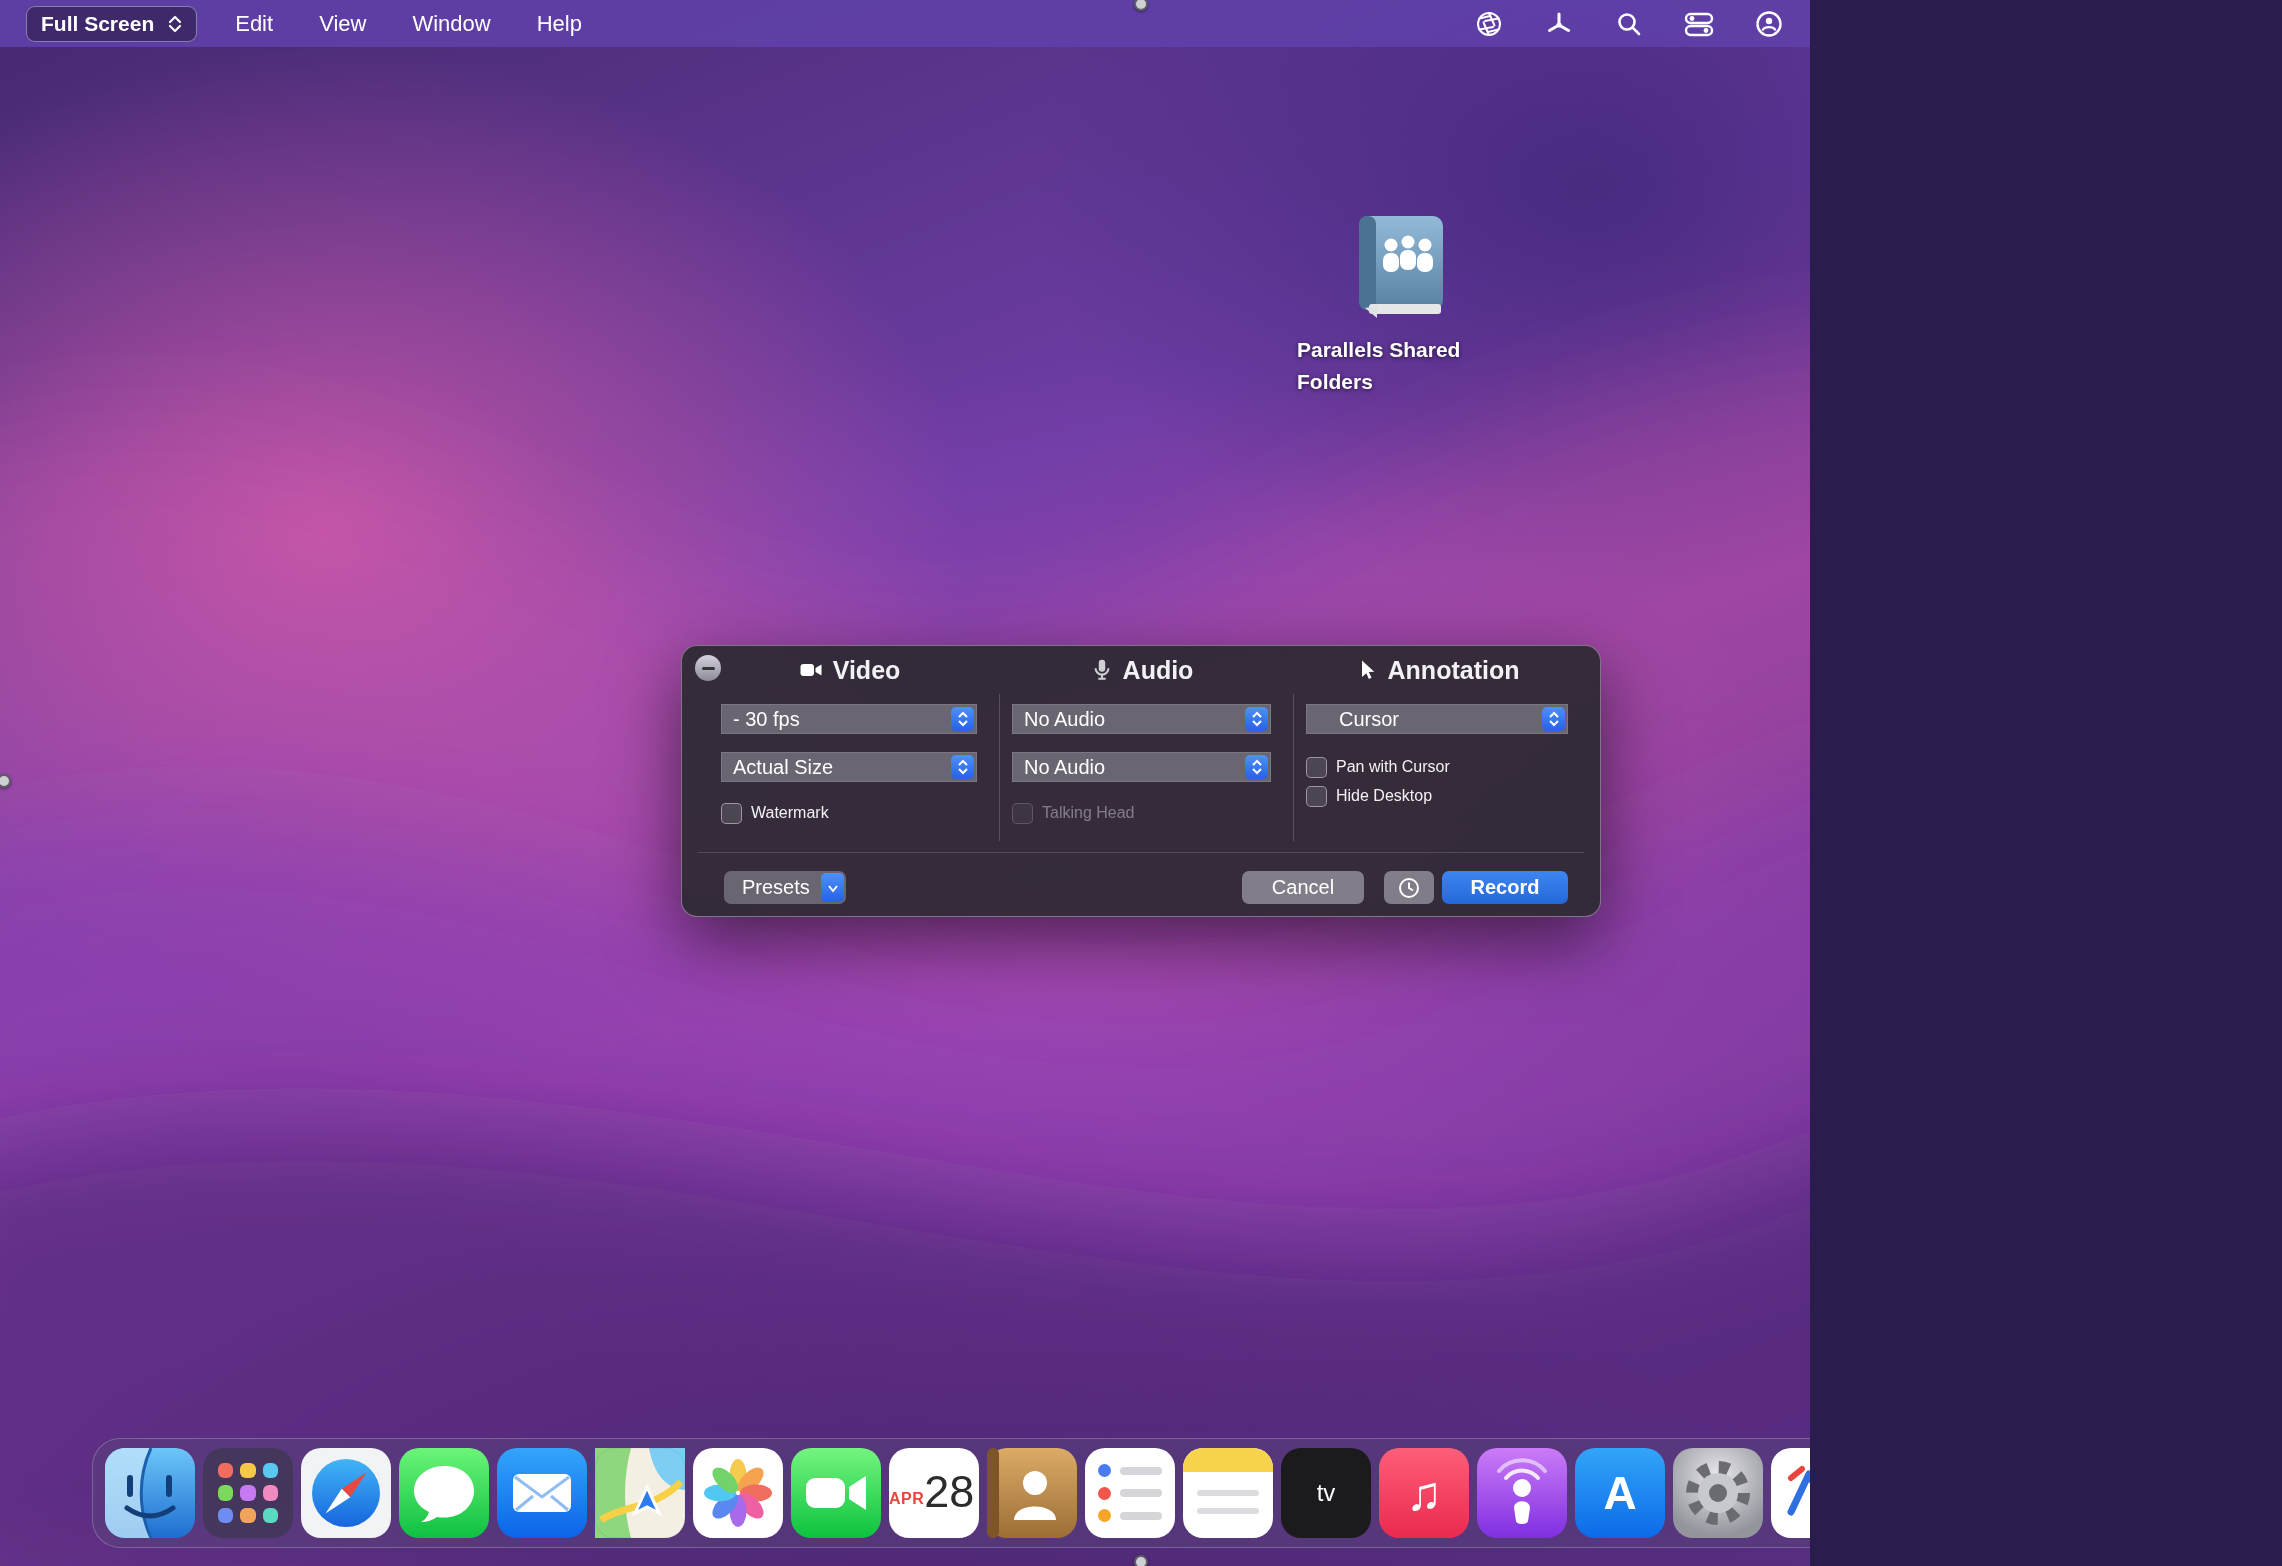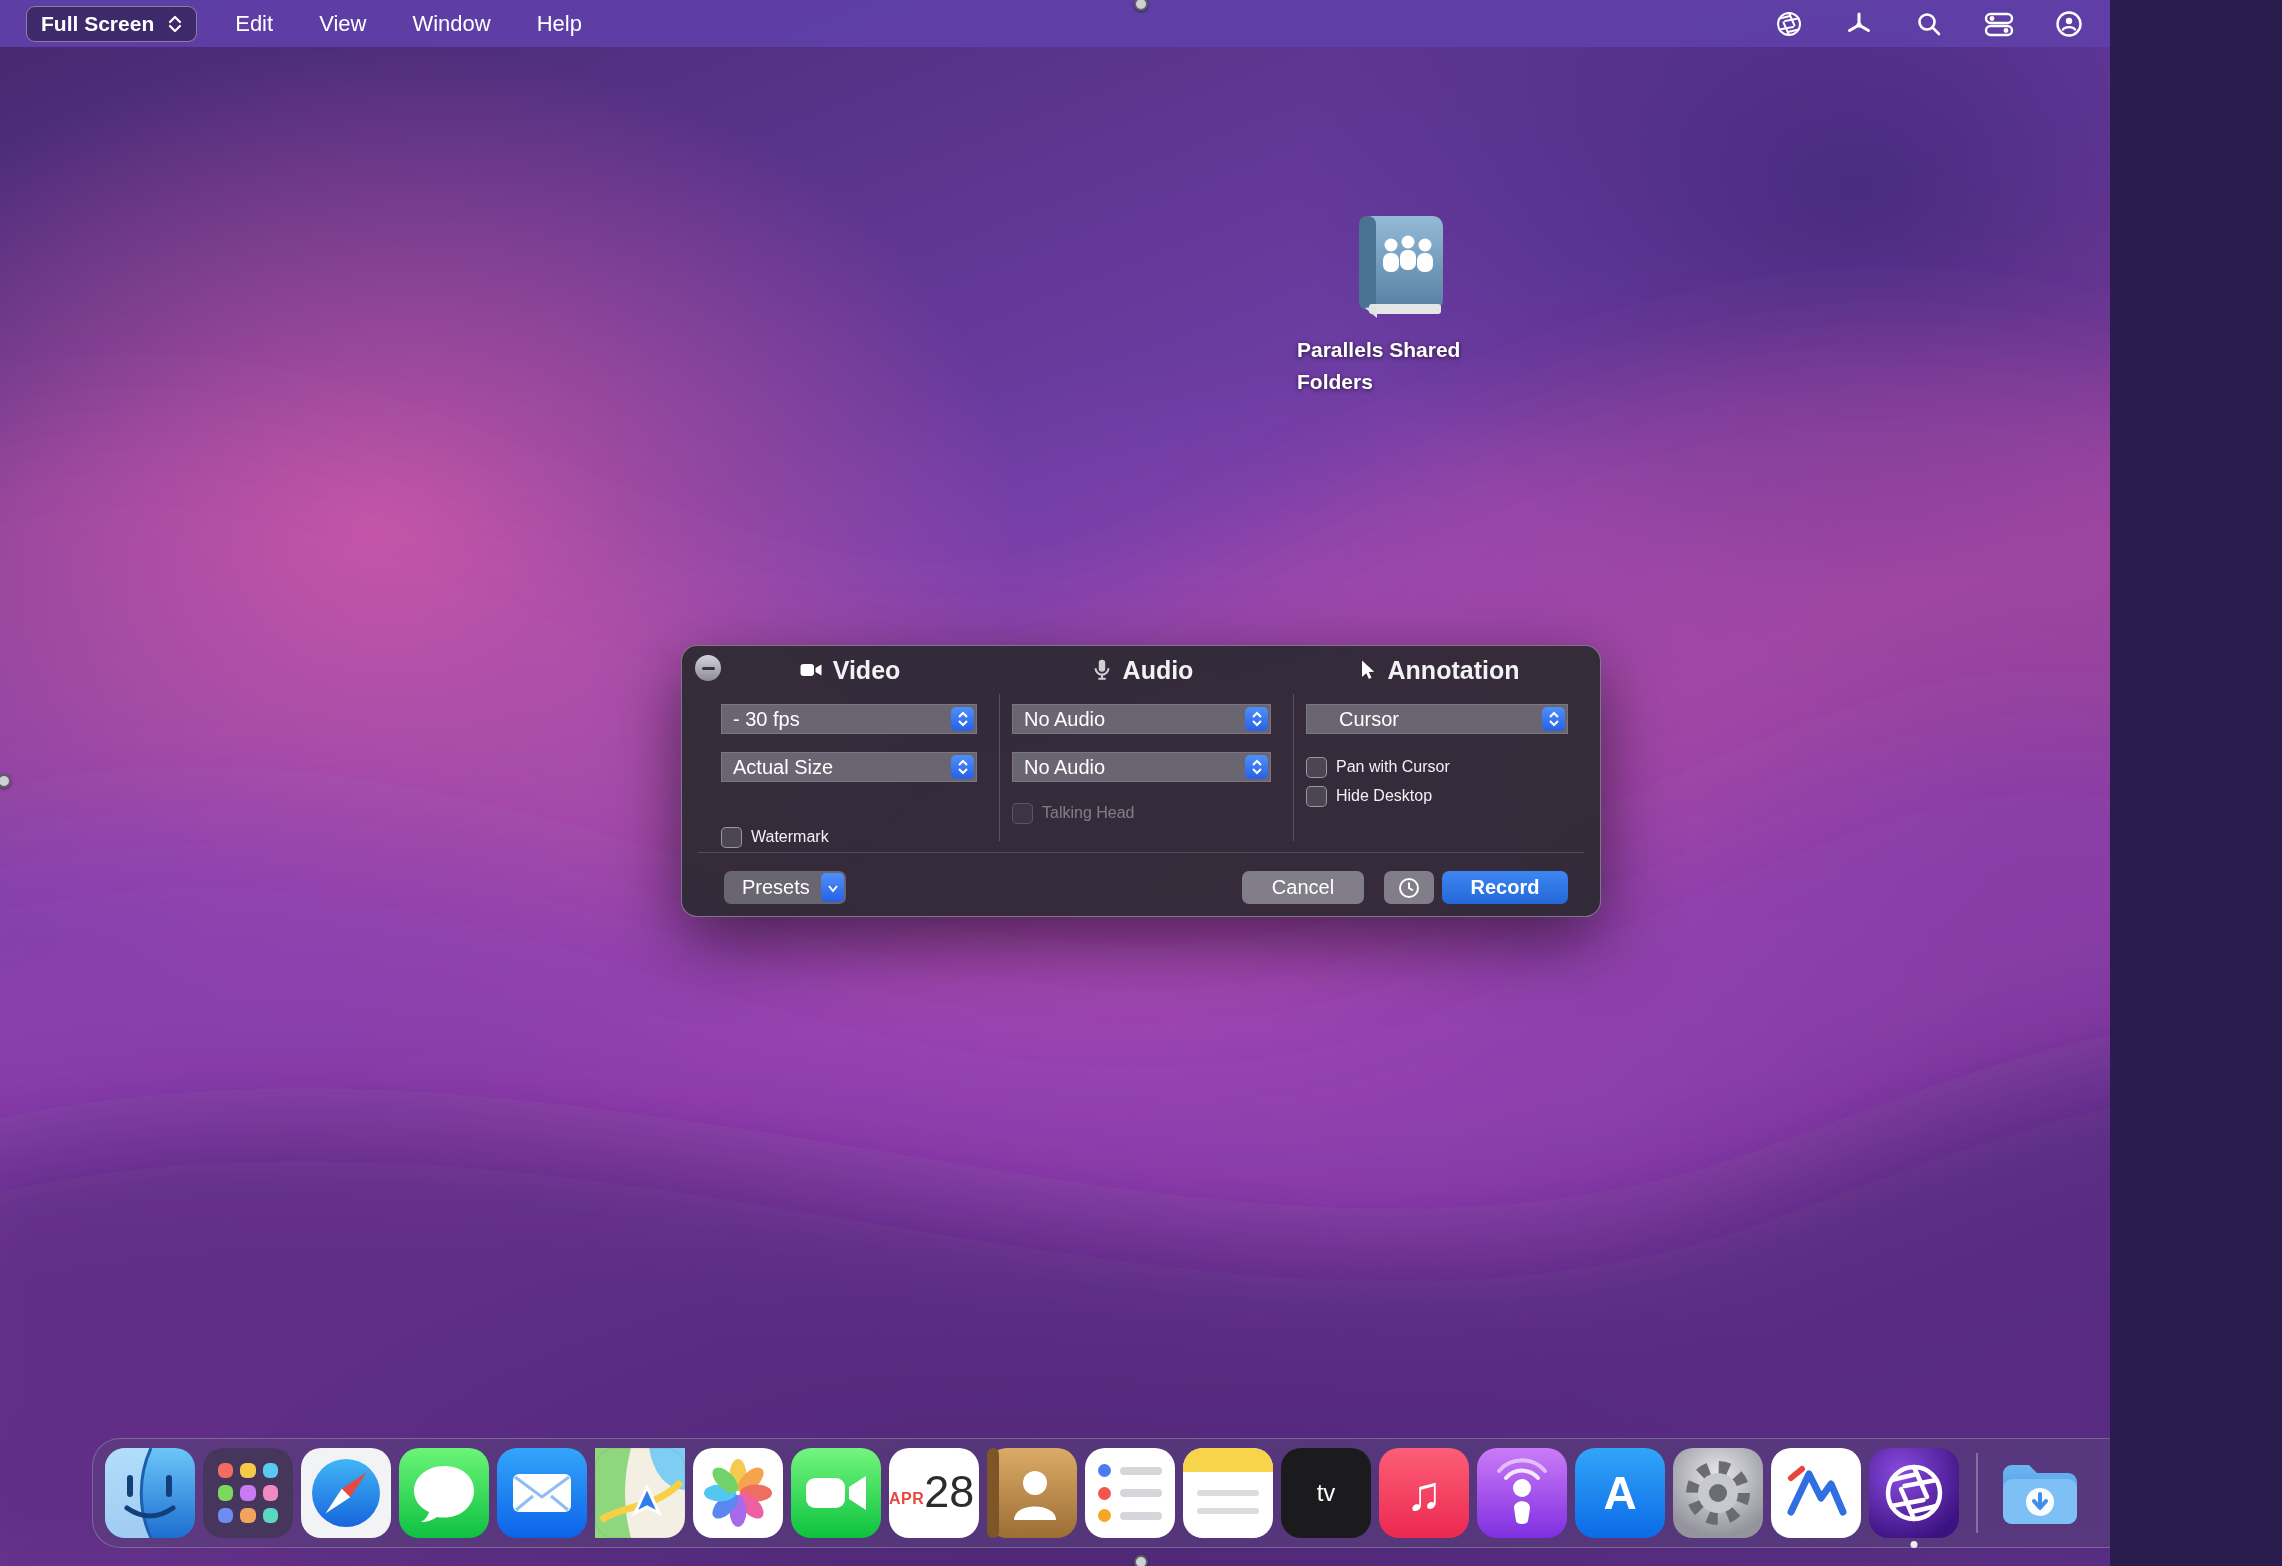--- a/index.html
+++ b/index.html
@@ -1,18 +1,18 @@
 <!DOCTYPE html>
 <html><head>
 <meta charset="utf-8">
 <style>
   * { margin:0; padding:0; box-sizing:border-box; }
   html,body { width:2282px; height:1566px; overflow:hidden; background:#2a1c4d;
               font-family:"Liberation Sans","DejaVu Sans",sans-serif; }
-  .screen{ position:relative; width:2110px; height:1566px; overflow:hidden;
+  .screen{ position:relative; width:1810px; height:1566px; overflow:hidden;
     background:
       radial-gradient(1000px 760px at 18% 34%, rgba(228,96,172,.72), transparent 64%),
       radial-gradient(1250px 900px at 58% 58%, rgba(168,74,200,.55), transparent 62%),
       radial-gradient(900px 650px at 88% 12%, rgba(66,40,122,.85), transparent 62%),
       radial-gradient(1300px 620px at 50% 104%, rgba(32,20,66,.92), transparent 72%),
       linear-gradient(158deg,#45296f 0%, #6d3da4 38%, #8a3f9c 56%, #4a2a76 100%);
   }
   svg.waves{ position:absolute; inset:0; pointer-events:none; }
 
   
@@ -275,21 +275,21 @@
     </div>
     <div class="dd" style="left:39px; top:106px; width:256px;">
       <span>Actual Size</span>
       <span class="chevbox">
         <svg width="12" height="18" viewBox="0 0 12 18">
             <path d="M2 7 L6 3 L10 7" fill="none" stroke="#fff" stroke-width="2"></path>
             <path d="M2 11 L6 15 L10 11" fill="none" stroke="#fff" stroke-width="2"></path>
           </svg>
       </span>
     </div>
-    <label class="check" style="left:39px; top:152px;margin-top:24px;">
+    <label class="check" style="left:39px; top:152px;">
       <span class="box"></span>
       <span>Watermark</span>
     </label>
 
     <div class="dd" style="left:330px; top:58px; width:259px;">
       <span>No Audio</span>
       <span class="chevbox">
         <svg width="12" height="18" viewBox="0 0 12 18">
             <path d="M2 7 L6 3 L10 7" fill="none" stroke="#fff" stroke-width="2"></path>
             <path d="M2 11 L6 15 L10 11" fill="none" stroke="#fff" stroke-width="2"></path>

